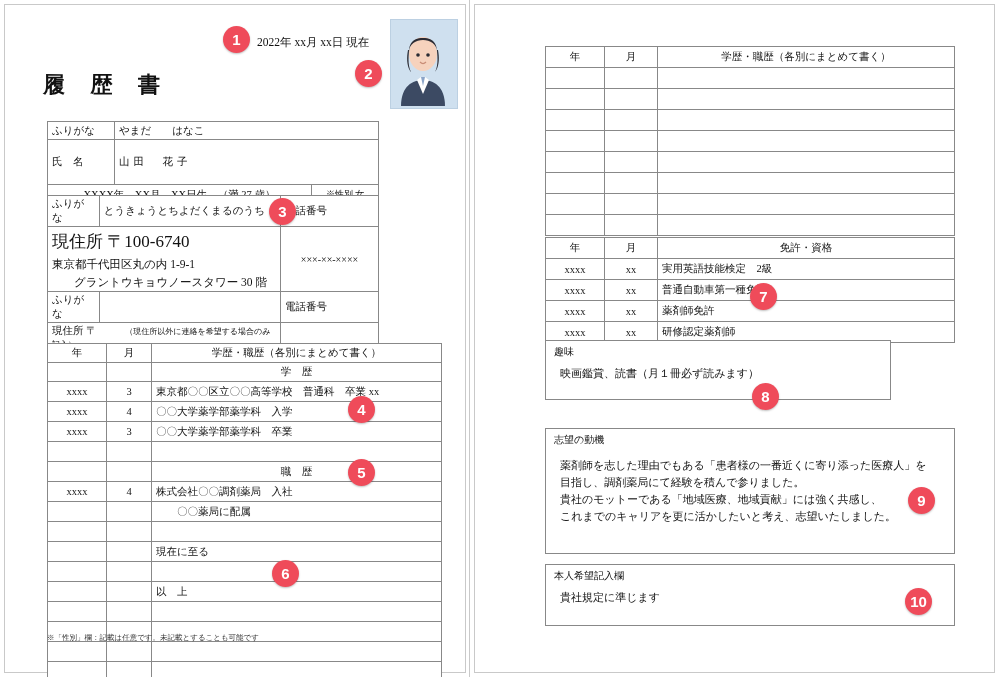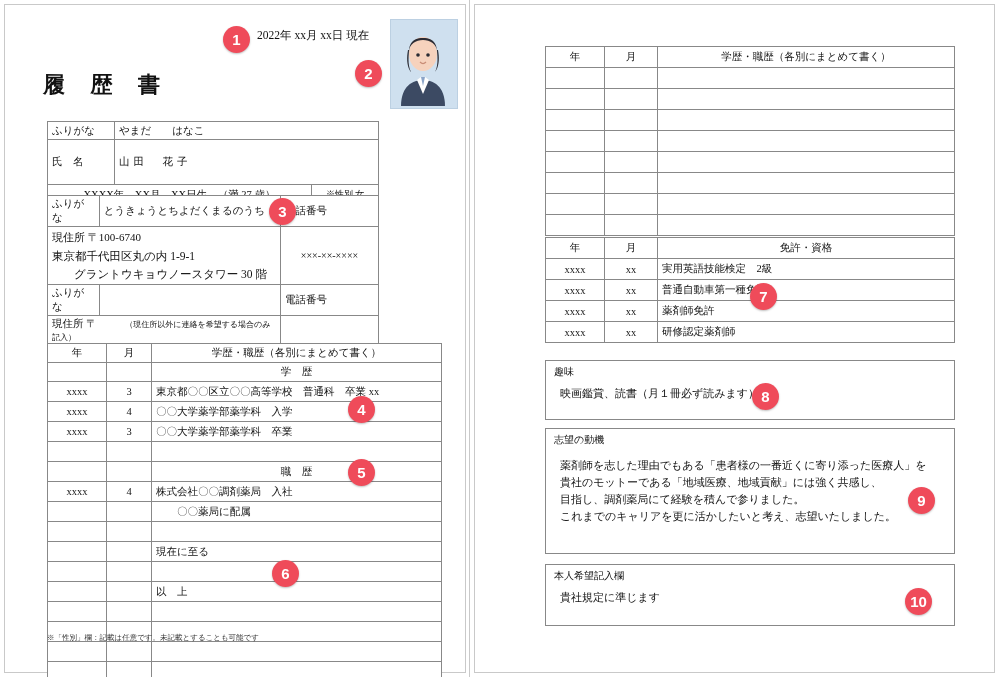--- a/index.html
+++ b/index.html
@@ -3,21 +3,21 @@
 <meta charset="utf-8">
 <style>
   html,body{margin:0;padding:0;background:#ffffff;}
   body{width:999px;height:677px;font-family:"Liberation Serif","DejaVu Serif",serif;color:#111;}
   .page{position:relative;width:999px;height:677px;overflow:hidden;}
   .sheet{position:absolute;top:4px;border:1px solid #c9c9c9;background:#fff;box-sizing:border-box;}
   .sheet-left{left:4px;width:462px;height:669px;}
   .sheet-right{left:474px;width:521px;height:669px;}
 
   .title{position:absolute;left:38px;top:26px;font-size:22px;letter-spacing:10px;font-weight:bold;margin-top:39px;}
-  .date{position:absolute;left:252px;top:23px;font-size:11.5px;}
+  .date{position:absolute;left:252px;top:30px;font-size:11.5px;}
 
   .photo{position:absolute;left:385px;top:14px;width:66px;height:88px;background:#cfe0ef;border:1px solid #bcd0e2;overflow:hidden;}
   .photo svg{display:block;}
 
   table.grid{border-collapse:collapse;position:absolute;background:#fff;}
   table.grid td,table.grid th{border:1px solid #888;font-weight:normal;font-size:10.5px;padding:1px 4px;vertical-align:middle;}
   .c{text-align:center;}
   .r{text-align:left;}
 
   
@@ -29,21 +29,21 @@
   .bigname{font-size:26px;letter-spacing:4px;padding-left:30px;}
   .kana{font-size:11px;}
   .note{position:absolute;left:42px;top:628px;font-size:7.5px;color:#333;}
 
   
   .tbl-hist2{left:545px;top:46px;width:410px;}
   .tbl-lic{left:545px;top:237px;width:410px;}
   .box{position:absolute;border:1px solid #888;box-sizing:border-box;background:#fff;}
   .box .bt{font-size:10px;padding:4px 8px 0 8px;}
   .box .bb{font-size:11px;padding:6px 14px;line-height:1.55;}
-  .box-hobby{left:545px;top:360px;width:410px;height:60px;}
+  .box-hobby{left:545px;top:340px;width:346px;height:60px;}
   .box-motive{left:545px;top:428px;width:410px;height:126px;}
   .box-wish{left:545px;top:564px;width:410px;height:62px;}
 
   .badge{position:absolute;width:27px;height:27px;border-radius:50%;background:#ef4b5a;color:#fff;
          font-family:"Liberation Sans","DejaVu Sans",sans-serif;font-size:15px;font-weight:bold;
          display:flex;align-items:center;justify-content:center;box-shadow:0 1px 2px rgba(0,0,0,.25);}
   .badge.sm{font-size:15px;}
   .divider{position:absolute;left:469px;top:0;width:1px;height:677px;background:#c9c9c9;}
 </style>
 </head>
@@ -93,21 +93,21 @@
 
     <table class="grid tbl-addr">
       <tbody>
           <tr>
         <td class="lbl" style="width:46px;height:15px">ふりがな</td>
         <td class="kana" style="width:188px">とうきょうとちよだくまるのうち</td>
         <td class="lbl" style="width:96px">電話番号</td>
       </tr>
       <tr>
         <td colspan="2" style="height:55px;vertical-align:top">
-          <div style="font-size:11px;padding-top:2px">現住所 〒100-6740</div>
+          <div style="font-size:17px;padding-top:2px">現住所 〒100-6740</div>
           <div style="font-size:11.5px;padding-top:4px">東京都千代田区丸の内 1-9-1</div>
           <div style="font-size:11.5px;padding-top:3px;padding-left:22px">グラントウキョウノースタワー 30 階</div>
         </td>
         <td class="c" style="font-size:10px">×××-××-××××</td>
       </tr>
       <tr>
         <td class="lbl" style="height:15px">ふりがな</td>
         <td></td>
         <td class="lbl">電話番号</td>
       </tr>
@@ -299,22 +299,22 @@
 
   <div class="box box-hobby">
     <div class="bt">趣味</div>
     <div class="bb">映画鑑賞、読書（月１冊必ず読みます）</div>
   </div>
 
   <div class="box box-motive">
     <div class="bt">志望の動機</div>
     <div class="bb" style="padding-top:10px">
       <div>薬剤師を志した理由でもある「患者様の一番近くに寄り添った医療人」を</div>
+      <div>目指し、調剤薬局にて経験を積んで参りました。</div>
       <div>貴社のモットーである「地域医療、地域貢献」には強く共感し、</div>
-      <div>目指し、調剤薬局にて経験を積んで参りました。</div>
       <div>これまでのキャリアを更に活かしたいと考え、志望いたしました。</div>
     </div>
   </div>
 
   <div class="box box-wish">
     <div class="bt">本人希望記入欄</div>
     <div class="bb">貴社規定に準じます</div>
   </div>
 
   <div class="badge" style="left:223px;top:26px">1</div>

